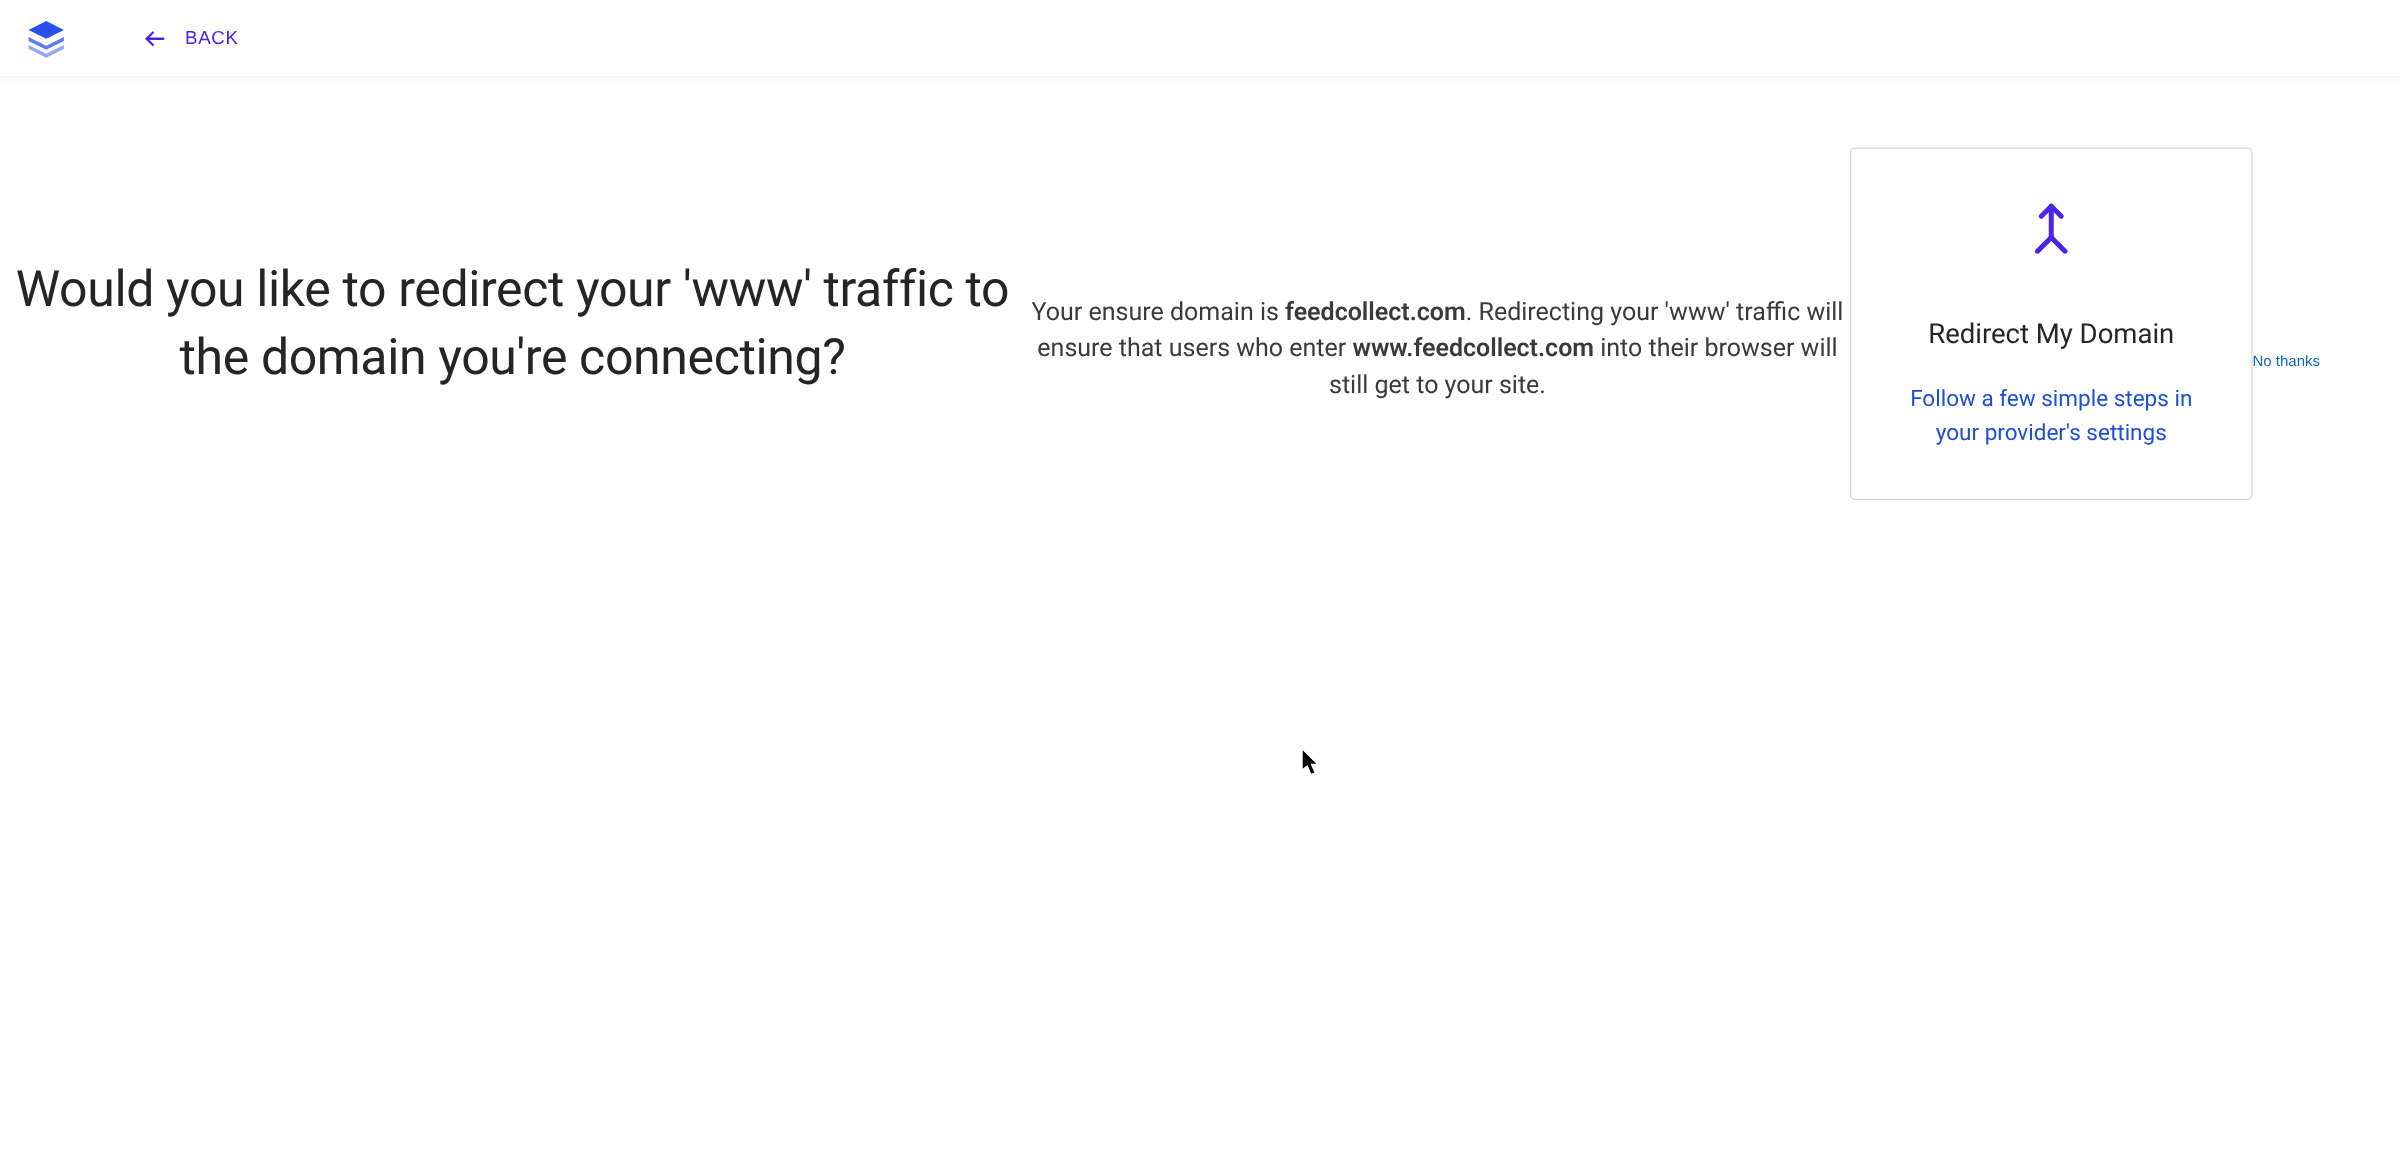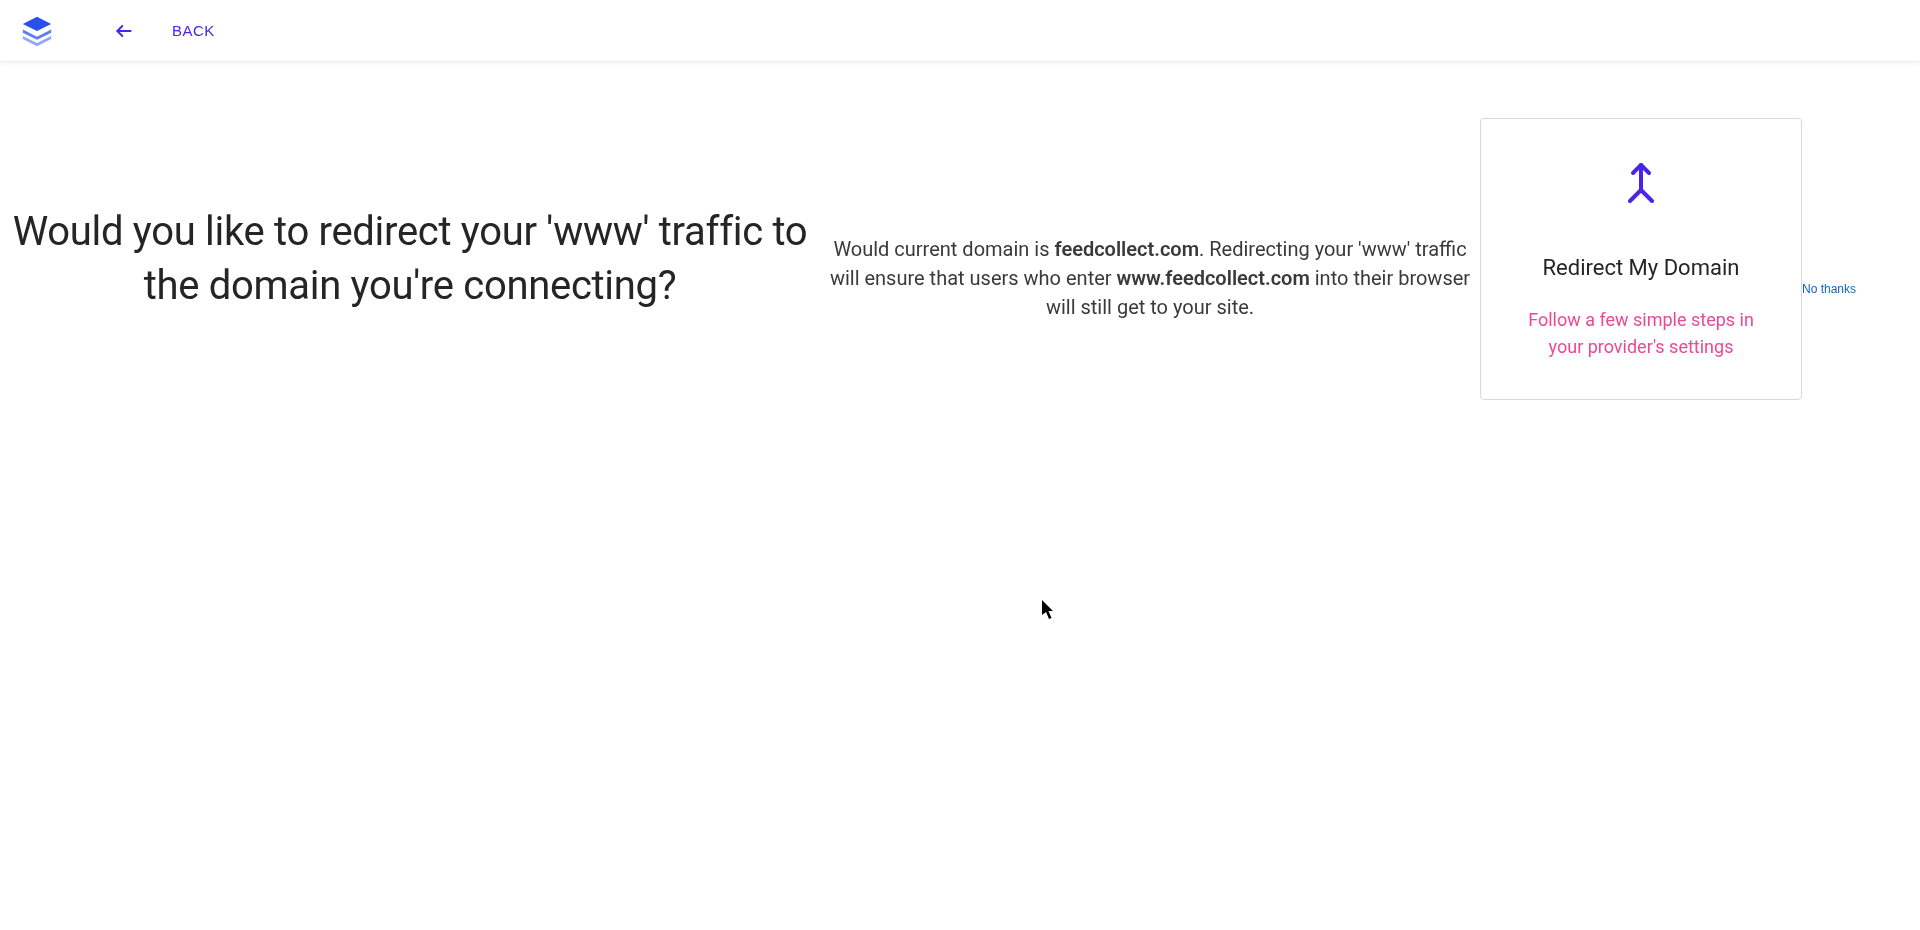--- a/index.html
+++ b/index.html
@@ -53,21 +53,20 @@
       color: #4a25e8;
       display: flex;
       align-items: center;
     }
     
     .back-text {
       color: #4a25e8;
       font-size: 15px;
       font-weight: 500;
       letter-spacing: 0.5px;
-      margin-left: 24px;
     }
     
     .main-content {
       width: 100%;
       padding-top: 56px;
       display: flex;
       align-items: center;
     }
     
     .title {
@@ -114,21 +113,21 @@
     
     .card-title {
       font-size: 22px;
       font-weight: 400;
       color: #252525;
       margin-top: 48px;
     }
     
     .card-desc {
       font-size: 18px;
-      color: #ec4899;
+      color: #1d4ed8;
       text-align: center;
       margin-top: 26px;
       line-height: 1.5;
       max-width: 240px;
     }
     
     .no-thanks {
       background: none;
       border: none;
       color: #0e66c2;
@@ -165,21 +164,21 @@
       </svg>
     </span>
     <span class="back-text">BACK</span>
   </button>
 </header>
 
 <main class="main-content">
   <h1 class="title">Would you like to redirect your 'www' traffic to the domain you're connecting?</h1>
 
   <p class="description">
-    <span>Would current domain is </span><span class="bold">feedcollect.com</span><span>. Redirecting your 'www' traffic will ensure that users who enter </span><span class="bold">www.feedcollect.com</span><span> into their browser will still get to your site.</span>
+    <span>Your ensure domain is </span><span class="bold">feedcollect.com</span><span>. Redirecting your 'www' traffic will ensure that users who enter </span><span class="bold">www.feedcollect.com</span><span> into their browser will still get to your site.</span>
   </p>
 
   <div class="card">
     <div class="card-icon">
       <svg width="36" height="42" viewBox="0 0 36 42" fill="none">
         <path d="M18 4 L18 28" stroke="#4a25e8" stroke-width="4" stroke-linecap="round"></path>
         <path d="M10 12 L18 4 L26 12" stroke="#4a25e8" stroke-width="4" stroke-linecap="round" stroke-linejoin="round" fill="none"></path>
         <path d="M7 40 L18 29" stroke="#4a25e8" stroke-width="4" stroke-linecap="round"></path>
         <path d="M29 40 L18 29" stroke="#4a25e8" stroke-width="4" stroke-linecap="round"></path>
       </svg>

